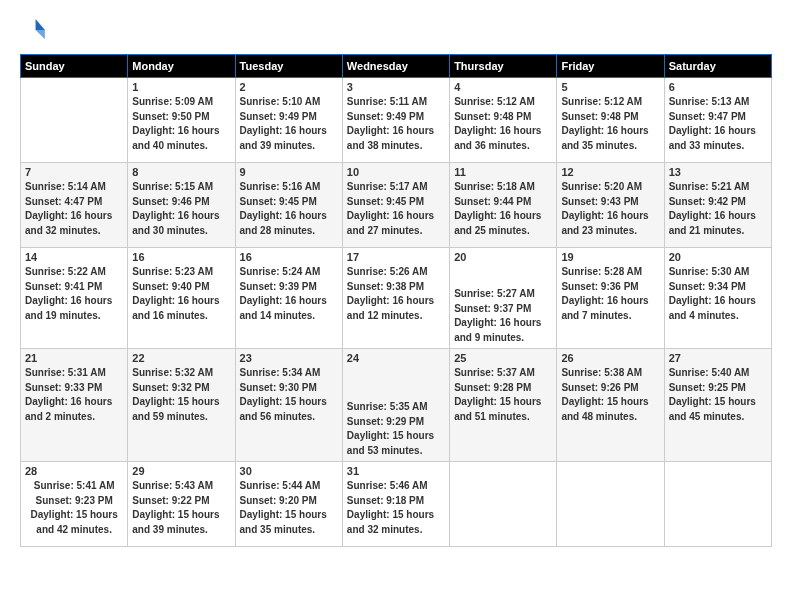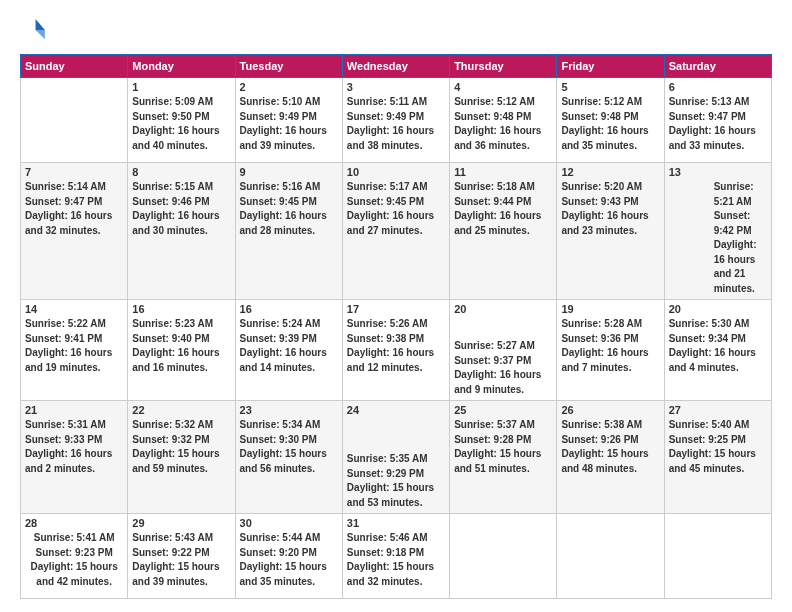--- a/index.html
+++ b/index.html
@@ -42,21 +42,21 @@
     .location {
       font-size: 14px;
       color: #555;
     }
     table {
       width: 100%;
       border-collapse: collapse;
       table-layout: fixed;
     }
     thead tr th {
-      background: #be185d;
+      background: #000000;
       color: #fff;
       font-size: 11px;
       font-weight: bold;
       padding: 5px 4px;
       text-align: left;
       border: 1px solid #1a6abf;
     }
     tbody tr td {
       vertical-align: top;
       border: 1px solid #ccc;
@@ -164,21 +164,21 @@
             <div class="day-info" style="white-space: pre-line;">Sunrise: 5:13 AM
 Sunset: 9:47 PM
 Daylight: 16 hours
 and 33 minutes.</div>
           </td>
         </tr>
         <tr>
           <td>
             <span class="day-number">7</span>
             <div class="day-info" style="white-space: pre-line;">Sunrise: 5:14 AM
-Sunset: 9:47 PM
+Sunset: 4:47 PM
 Daylight: 16 hours
 and 32 minutes.</div>
           </td>
           <td>
             <span class="day-number">8</span>
             <div class="day-info" style="white-space: pre-line;">Sunrise: 5:15 AM
 Sunset: 9:46 PM
 Daylight: 16 hours
 and 30 minutes.</div>
           </td>
@@ -205,21 +205,21 @@
           </td>
           <td>
             <span class="day-number">12</span>
             <div class="day-info" style="white-space: pre-line;">Sunrise: 5:20 AM
 Sunset: 9:43 PM
 Daylight: 16 hours
 and 23 minutes.</div>
           </td>
           <td>
             <span class="day-number">13</span>
-            <div class="day-info" style="white-space: pre-line; margin-left: 45px;">Sunrise: 5:21 AM
+            <div class="day-info" style="white-space: pre-line;">Sunrise: 5:21 AM
 Sunset: 9:42 PM
 Daylight: 16 hours
 and 21 minutes.</div>
           </td>
         </tr>
         <tr>
           <td>
             <span class="day-number">14</span>
             <div class="day-info" style="white-space: pre-line;">Sunrise: 5:22 AM
 Sunset: 9:41 PM

